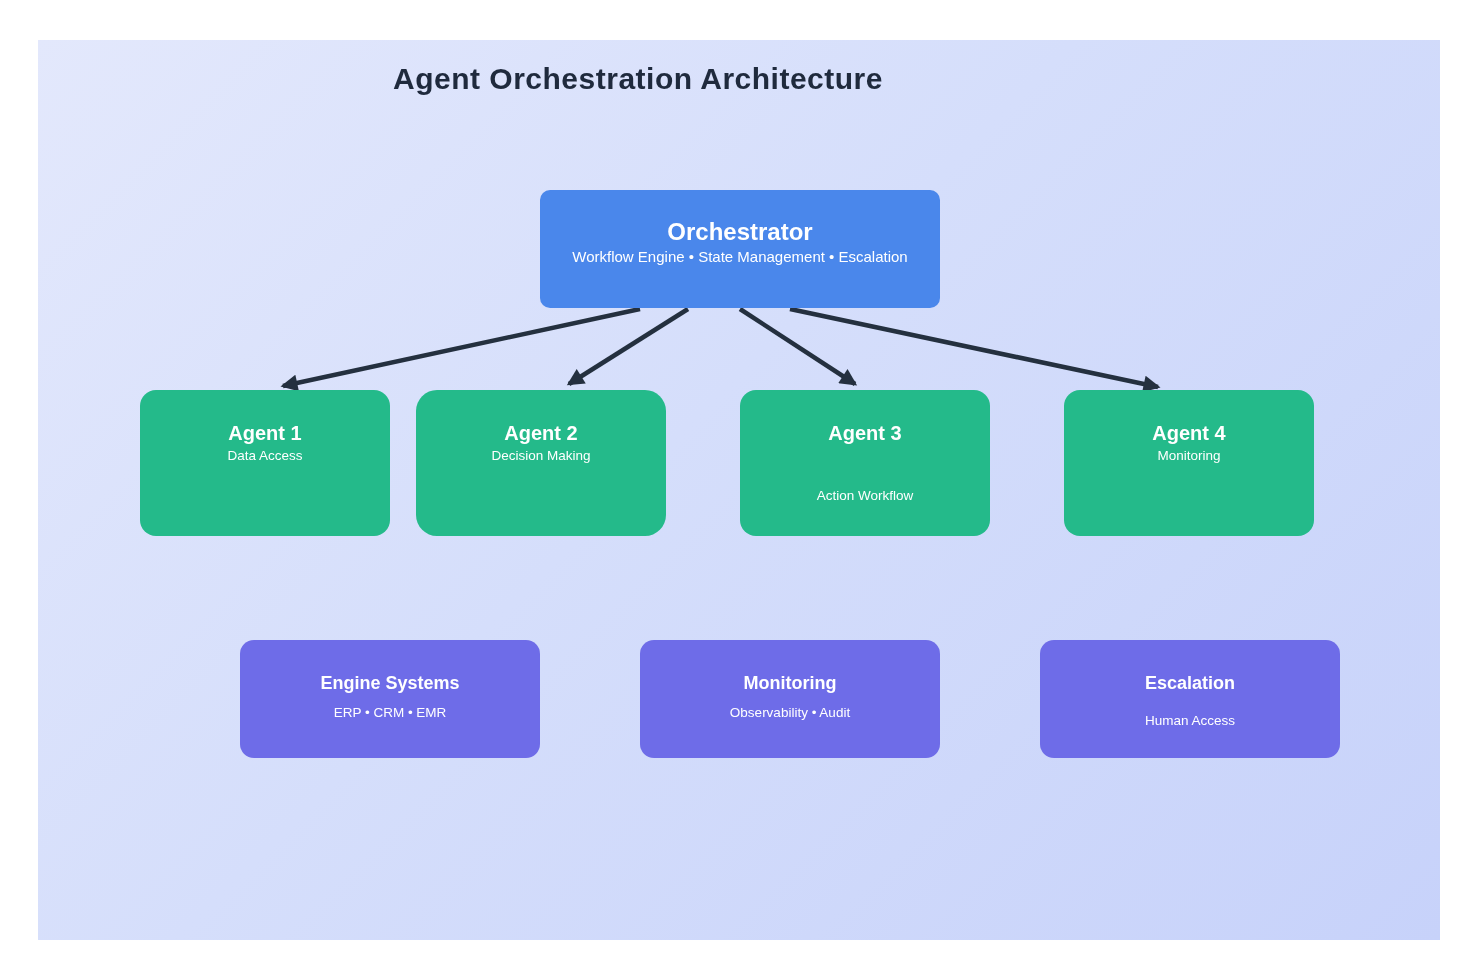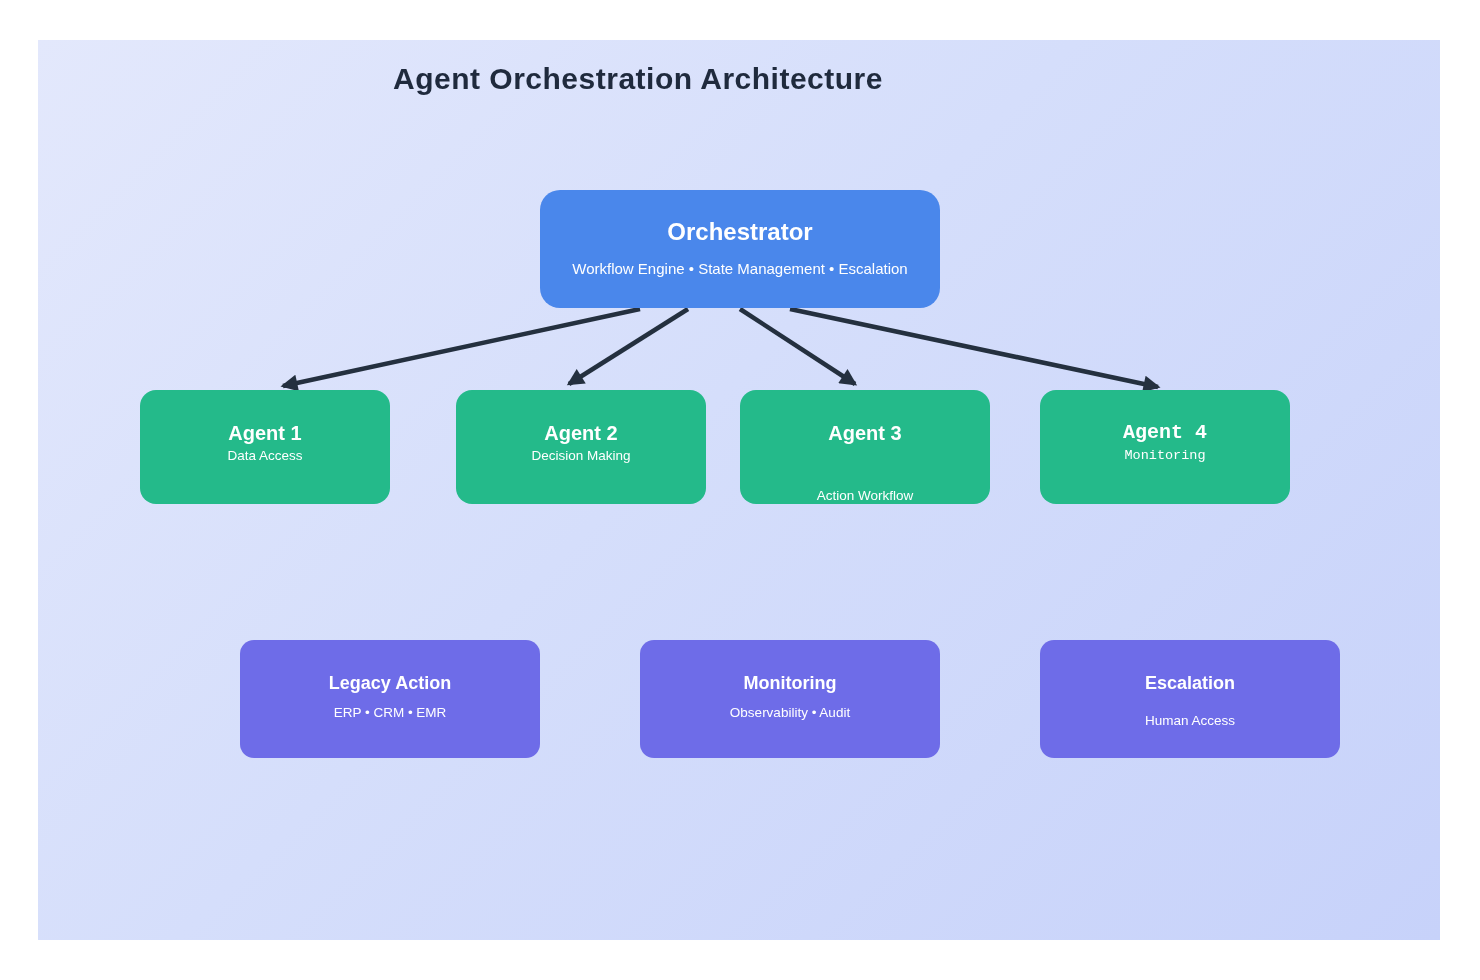--- a/index.html
+++ b/index.html
@@ -44,41 +44,41 @@
     align-items: center;
   }
   .node .node-title { font-weight: 700; }
   .node .node-subtitle { font-weight: 400; }
 
   .node-orchestrator {
     left: 540px;
     top: 190px;
     width: 400px;
     height: 118px;
-    border-radius: 20px;
+    border-radius: 10px;
     background: var(--orchestrator, #4a87eb);
     padding-top: 27px;
   }
   .node-orchestrator .node-title { font-size: 24px; line-height: 30px; }
-  .node-orchestrator .node-subtitle { font-size: 15px; line-height: 20px; margin-top: 12px; }
+  .node-orchestrator .node-subtitle { font-size: 15px; line-height: 20px; }
 
   .node-agent {
     top: 390px;
     width: 250px;
-    height: 114px;
+    height: 146px;
     border-radius: 16px;
     background: var(--agent, #24ba8a);
     padding-top: 29px;
   }
   .node-agent .node-title { font-size: 20px; line-height: 28px; }
   .node-agent .node-subtitle { font-size: 13.5px; line-height: 18px; margin-top: 0; }
   .node-agent-0 { left: 140px; }
-  .node-agent-1 { left: 456px; }
+  .node-agent-1 { left: 416px; border-radius: 21px; }
   .node-agent-2 { left: 740px; gap: 40px; }
-  .node-agent-3 { left: 1040px; font-family: Liberation Mono, monospace; }
+  .node-agent-3 { left: 1064px; }
 
   .node-system {
     top: 640px;
     width: 300px;
     height: 118px;
     border-radius: 14px;
     background: var(--system, #6e6ce8);
     padding-top: 31px;
   }
   .node-system .node-title { font-size: 18px; line-height: 24px; }
@@ -137,21 +137,21 @@
   <div class="node node-agent node-agent-2">
     <div class="node-title">Agent 3</div>
     <div class="node-subtitle">Action Workflow</div>
   </div>
   <div class="node node-agent node-agent-3">
     <div class="node-title">Agent 4</div>
     <div class="node-subtitle">Monitoring</div>
   </div>
 
   <div class="node node-system node-system-0">
-    <div class="node-title">Legacy Action</div>
+    <div class="node-title">Engine Systems</div>
     <div class="node-subtitle">ERP • CRM • EMR</div>
   </div>
   <div class="node node-system node-system-1">
     <div class="node-title">Monitoring</div>
     <div class="node-subtitle">Observability • Audit</div>
   </div>
   <div class="node node-system node-system-2">
     <div class="node-title">Escalation</div>
     <div class="node-subtitle">Human Access</div>
   </div>

